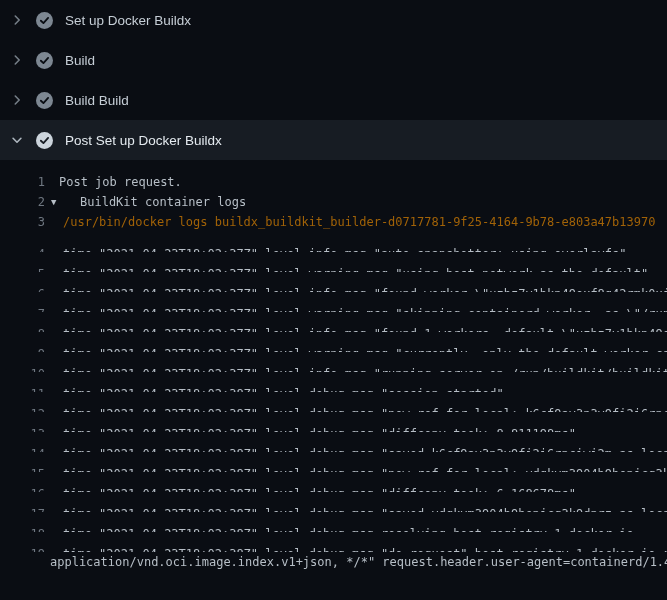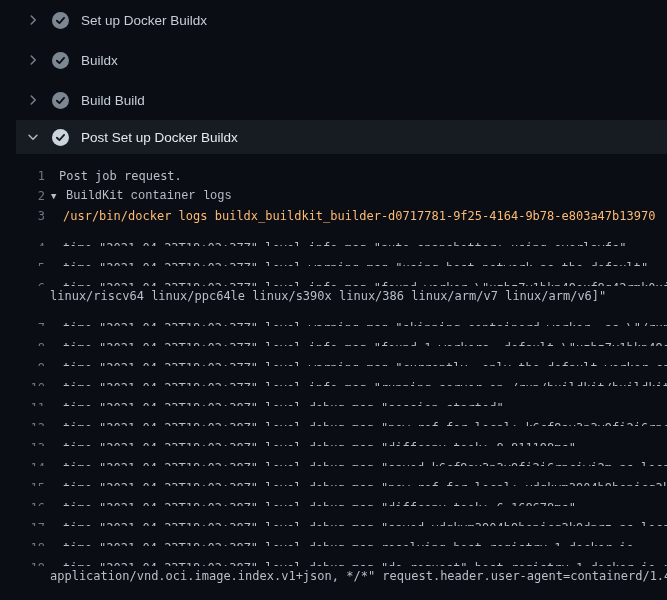--- a/index.html
+++ b/index.html
@@ -4,53 +4,53 @@
 <style>
   * { box-sizing: border-box; }
   html,body { margin:0; padding:0; }
   body {
     width:667px; height:600px; overflow:hidden;
     background:#0a0d13;
     font-family:"Liberation Sans", sans-serif;
   }
   .step-list { width:667px; }
   .step {
-    height:40px; display:flex; align-items:center; cursor:pointer;margin-left:16px;
+    height:40px; display:flex; align-items:center; cursor:pointer;
   }
   .step .chev {
     width:16px; height:16px; margin-left:9px; flex:none;
     display:flex; align-items:center; justify-content:center;
   }
   .step .chev svg { display:block; }
   .step .status { margin-left:11px; flex:none; display:flex; }
   .step .label { margin-left:12px; font-size:13.5px; color:#c6ced6; }
   .step.expanded {
-    height:34px; background:#171c23; border-radius:0;
+    height:40px; background:#171c23; border-radius:0;
   }
   .step.expanded .label { color:#e4eaef; }
   .log {
     padding-top:12px;
     font-family:"DejaVu Sans Mono","Liberation Mono",monospace;
     font-size:12px; line-height:20px;
     color:#b7bfc7;
   }
   .lrow { height:20px; display:flex; white-space:pre; overflow:hidden; }
   .lnum {
     width:45px; flex:none; text-align:right; color:#6f7781; cursor:pointer;
   }
   .ltxt { margin-left:18px; }
   .lrow.plain .ltxt { margin-left:14px; }
-  .lrow.command .ltxt { color:#fdba74; }
+  .lrow.command .ltxt { color:#a16207; }
   .lrow.wrap { padding-left:50px; }
   .lrow.wrap .ltxt { margin-left:0; }
   .toggle {
     margin-left:6px; width:13px; flex:none; font-size:9px; color:#b7bfc7;
     cursor:pointer; display:inline-block;
   }
-  .lrow.group .ltxt { margin-left:2px;font-family:Liberation Mono, monospace; }
+  .lrow.group .ltxt { margin-left:16px; }
 </style>
 </head>
 <body>
 
 <div class="step-list">
   <div class="step">
     <span class="chev">
       <svg width="14" height="14" viewBox="0 0 16 16">
           <path d="M6 3.5 L10.5 8 L6 12.5" fill="none" stroke="#767f89" stroke-width="1.8" stroke-linecap="round" stroke-linejoin="round"></path>
         </svg>
@@ -68,21 +68,21 @@
       <svg width="14" height="14" viewBox="0 0 16 16">
           <path d="M6 3.5 L10.5 8 L6 12.5" fill="none" stroke="#767f89" stroke-width="1.8" stroke-linecap="round" stroke-linejoin="round"></path>
         </svg>
     </span>
     <span class="status">
       <svg width="17" height="17" viewBox="0 0 16 16">
           <circle cx="8" cy="8" r="8" fill="#7d8792"></circle>
           <path d="M4.6 8.2 L7 10.4 L11.4 5.6" fill="none" stroke="#0a0d13" stroke-width="1.7" stroke-linecap="round" stroke-linejoin="round"></path>
         </svg>
     </span>
-    <span class="label">Buildx</span>
+    <span class="label">Build</span>
   </div>
   <div class="step">
     <span class="chev">
       <svg width="14" height="14" viewBox="0 0 16 16">
           <path d="M6 3.5 L10.5 8 L6 12.5" fill="none" stroke="#767f89" stroke-width="1.8" stroke-linecap="round" stroke-linejoin="round"></path>
         </svg>
     </span>
     <span class="status">
       <svg width="17" height="17" viewBox="0 0 16 16">
           <circle cx="8" cy="8" r="8" fill="#7d8792"></circle>
@@ -107,21 +107,20 @@
   </div>
 </div>
 
 <div class="log" id="log">
     <div class="lrow plain"><span class="lnum">1</span><span class="ltxt">Post job request.</span></div>
     <div class="lrow group"><span class="lnum">2</span><span class="toggle">▼</span><span class="ltxt">BuildKit container logs</span></div>
     <div class="lrow command"><span class="lnum">3</span><span class="ltxt">/usr/bin/docker logs buildx_buildkit_builder-d0717781-9f25-4164-9b78-e803a47b13970</span></div>
     <div class="lrow log"><span class="lnum">4</span><span class="ltxt">time="2021-04-23T18:02:37Z" level=info msg="auto snapshotter: using overlayfs"</span></div>
     <div class="lrow log"><span class="lnum">5</span><span class="ltxt">time="2021-04-23T18:02:37Z" level=warning msg="using host network as the default"</span></div>
     <div class="lrow log"><span class="lnum">6</span><span class="ltxt">time="2021-04-23T18:02:37Z" level=info msg="found worker \"uzhz7y1bkp49oxf8q42rmk0xjd\", has support for</span></div>
-    <div class="lrow wrap"><span class="ltxt">linux/riscv64 linux/ppc64le linux/s390x linux/386 linux/arm/v7 linux/arm/v6]"</span></div>
     <div class="lrow log"><span class="lnum">7</span><span class="ltxt">time="2021-04-23T18:02:37Z" level=warning msg="skipping containerd worker, as \"/run/containerd/cont</span></div>
     <div class="lrow log"><span class="lnum">8</span><span class="ltxt">time="2021-04-23T18:02:37Z" level=info msg="found 1 workers, default=\"uzhz7y1bkp49oxf8q42rmk0xjd\"</span></div>
     <div class="lrow log"><span class="lnum">9</span><span class="ltxt">time="2021-04-23T18:02:37Z" level=warning msg="currently, only the default worker can be used"</span></div>
     <div class="lrow log"><span class="lnum">10</span><span class="ltxt">time="2021-04-23T18:02:37Z" level=info msg="running server on /run/buildkit/buildkitd.sock"</span></div>
     <div class="lrow log"><span class="lnum">11</span><span class="ltxt">time="2021-04-23T18:02:38Z" level=debug msg="session started"</span></div>
     <div class="lrow log"><span class="lnum">12</span><span class="ltxt">time="2021-04-23T18:02:38Z" level=debug msg="new ref for local: k6cf9av3n3y9fi2i6rpciwi2m"</span></div>
     <div class="lrow log"><span class="lnum">13</span><span class="ltxt">time="2021-04-23T18:02:38Z" level=debug msg="diffcopy took: 8.811198ms"</span></div>
     <div class="lrow log"><span class="lnum">14</span><span class="ltxt">time="2021-04-23T18:02:38Z" level=debug msg="saved k6cf9av3n3y9fi2i6rpciwi2m as local.sharedKey</span></div>
     <div class="lrow log"><span class="lnum">15</span><span class="ltxt">time="2021-04-23T18:02:38Z" level=debug msg="new ref for local: vdqkvm3904b9hepjcq3k9dprz"</span></div>
     <div class="lrow log"><span class="lnum">16</span><span class="ltxt">time="2021-04-23T18:02:38Z" level=debug msg="diffcopy took: 6.168678ms"</span></div>

